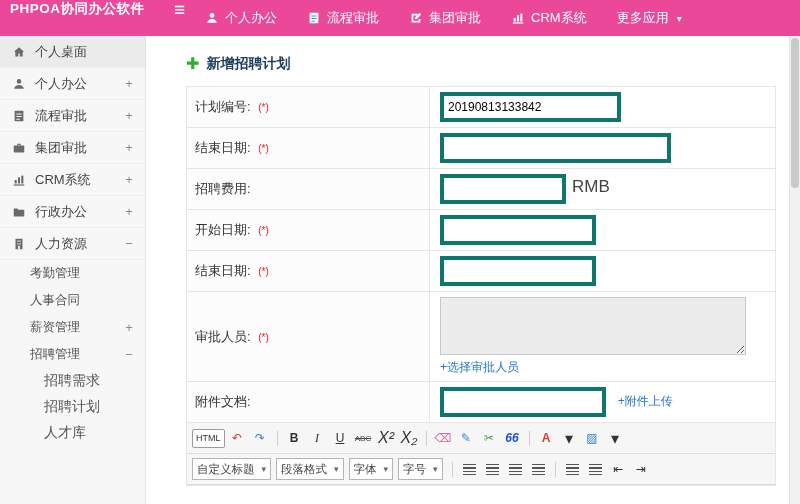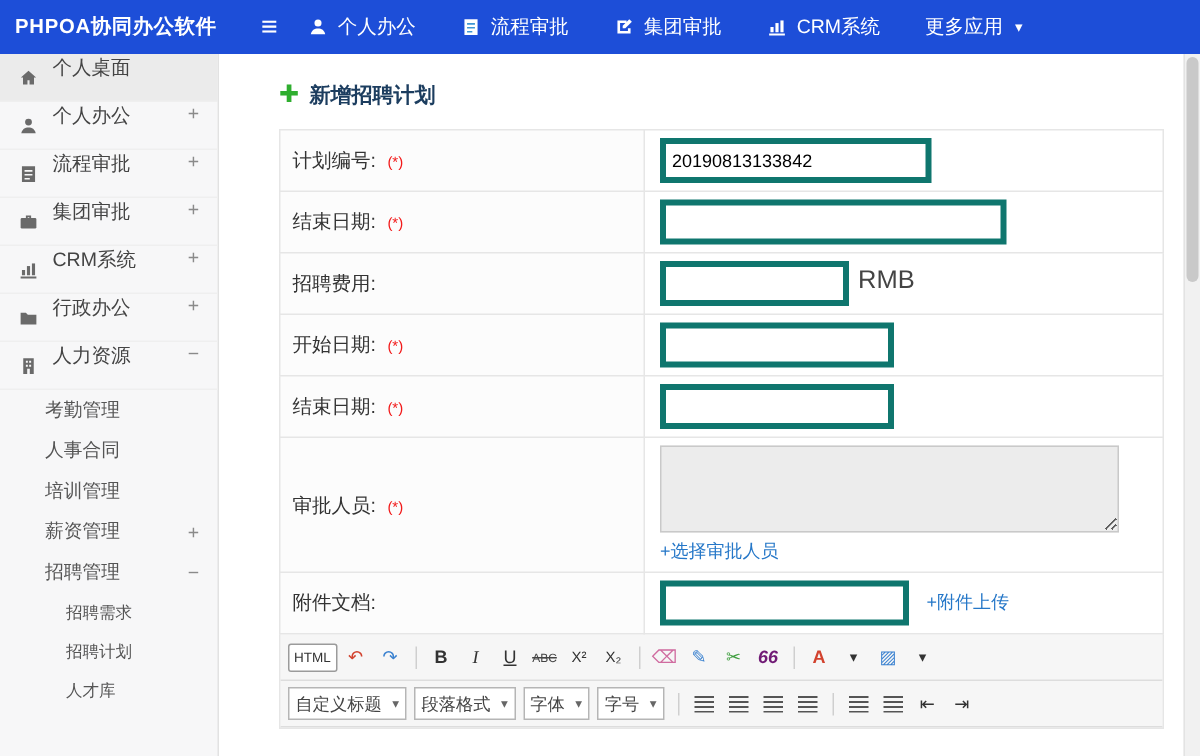--- a/index.html
+++ b/index.html
@@ -2,39 +2,39 @@
 <html><head>
 <meta charset="utf-8">
 <style>
   html,body{margin:0;padding:0;}
   body{
     width:800px;height:504px;overflow:hidden;position:relative;
     font-family:"Liberation Sans","DejaVu Sans",sans-serif;
     font-size:13px;color:#333;background:#fff;
   }
   
-  .topbar{height:36px;background:#1d4ed8;display:flex;align-items:center;color:#fff;}
+  .topbar{height:36px;background:#ec4899;display:flex;color:#fff;}
   .logo{width:150px;padding-left:10px;font-weight:bold;font-size:13.5px;letter-spacing:.5px;}
   .hamburger{margin:0 20px 0 14px;font-size:19px;cursor:pointer;line-height:1;}
   .top-menu{display:flex;align-items:center;gap:30px;}
   .top-item{display:flex;align-items:center;gap:6px;font-size:13px;cursor:pointer;white-space:nowrap;}
   .top-item svg{display:block;}
   .caret{font-size:10px;margin-left:2px;}
   
   .page{display:flex;height:468px;}
   
   .sidebar{width:145px;min-width:145px;background:#f7f7f8;border-right:1px solid #e2e2e2;overflow:hidden;}
-  .side-item{height:31px;display:flex;padding:0 10px 0 12px;
+  .side-item{height:31px;display:flex;align-items:center;padding:0 10px 0 12px;
     border-bottom:1px solid #efefef;color:#444;cursor:pointer;background:#f7f7f8;}
   .side-item.active{background:#ebebeb;}
   .s-icon{width:16px;margin-right:7px;display:flex;align-items:center;}
   .toggle{margin-left:auto;color:#8a8a8a;font-size:13px;width:12px;text-align:center;}
   .sub-item{height:27px;display:flex;align-items:center;padding:0 10px 0 30px;
     font-size:12.5px;color:#555;cursor:pointer;}
-  .sub-sub{height:26px;padding-left:44px;font-size:11px;color:#555;}
+  .sub-sub{height:26px;padding-left:44px;font-size:14px;color:#555;}
   
   .main{flex:1;background:#fff;position:relative;overflow:hidden;}
   .page-title{display:flex;align-items:center;gap:7px;margin:19px 0 13px 40px;
     font-weight:bold;font-size:14px;color:#1c3d5f;}
   .plus{color:#2fae2f;font-size:16px;font-weight:bold;line-height:1;}
   
   .form-table{margin-left:40px;width:590px;border-collapse:collapse;table-layout:fixed;}
   .form-table td{border:1px solid #e6e6e6;}
   .label-cell{width:226px;background:#fcfcfc;padding:8px 8px;font-size:13px;color:#333;margin-top:40px;}
   .value-cell{padding:5px 10px;background:#fff;}
@@ -50,22 +50,22 @@
   
   .editor-cell{padding:0 !important;background:#fff;}
   .toolbar{background:#f6f6f6;border-bottom:1px solid #ddd;padding:3px 5px;
     display:flex;align-items:center;gap:2px;height:24px;}
   .tb-btn{min-width:19px;height:19px;display:flex;align-items:center;justify-content:center;
     font-size:12px;cursor:pointer;border:1px solid transparent;border-radius:2px;color:#333;}
   .html-btn{border:1px solid #9b9b9b;background:#fff;font-size:9px;padding:0 3px;height:17px;color:#333;}
   .tb-sep{width:1px;height:15px;background:#cfcfcf;margin:0 4px;}
   .b{font-weight:bold;} .i{font-style:italic;font-family:"Liberation Serif",serif;} .u{text-decoration:underline;}
   .strike{font-size:8px;text-decoration:line-through;color:#444;}
-  .small{font-size:10px;}
-  .c-blue{color:#3b82d0;} .c-red{color:#d2422e;} .c-orange{color:#701a75;}
+  .small{font-size:16px;font-style:italic;}
+  .c-blue{color:#3b82d0;} .c-red{color:#d2422e;} .c-orange{color:#1d4ed8;}
   .c-pink{color:#d06ca0;} .c-green{color:#3f9e3f;}
   .quote{font-weight:bold;font-style:italic;font-size:12px;}
   .tb-select{height:20px;border:1px solid #b5b5b5;background:#fff;display:flex;align-items:center;
     padding:0 4px;font-size:11.5px;color:#444;margin-right:3px;cursor:pointer;white-space:nowrap;}
   .tb-select .caret2{margin-left:7px;font-size:9px;color:#666;}
   .stripes{width:13px;height:11px;background:repeating-linear-gradient(to bottom,#555 0,#555 1.4px,transparent 1.4px,transparent 3.4px);}
   
   .scrollbar{position:absolute;right:0;top:36px;bottom:0;width:10px;background:#f1f1f1;border-left:1px solid #e3e3e3;}
   .scroll-thumb{position:absolute;top:2px;left:1px;width:8px;height:150px;background:#c9c9c9;border-radius:4px;}
 </style>
@@ -192,23 +192,20 @@
         </span>
       <span>人力资源</span>
       <span class="toggle">−</span>
     </div>
 
     <div class="sub-item">
       <span>考勤管理</span>
     </div>
     <div class="sub-item">
       <span>人事合同</span>
-    </div>
-    <div class="sub-item">
-      <span>培训管理</span>
     </div>
     <div class="sub-item">
       <span>薪资管理</span>
       <span class="toggle">+</span>
     </div>
     <div class="sub-item">
       <span>招聘管理</span>
       <span class="toggle">−</span>
     </div>
 

